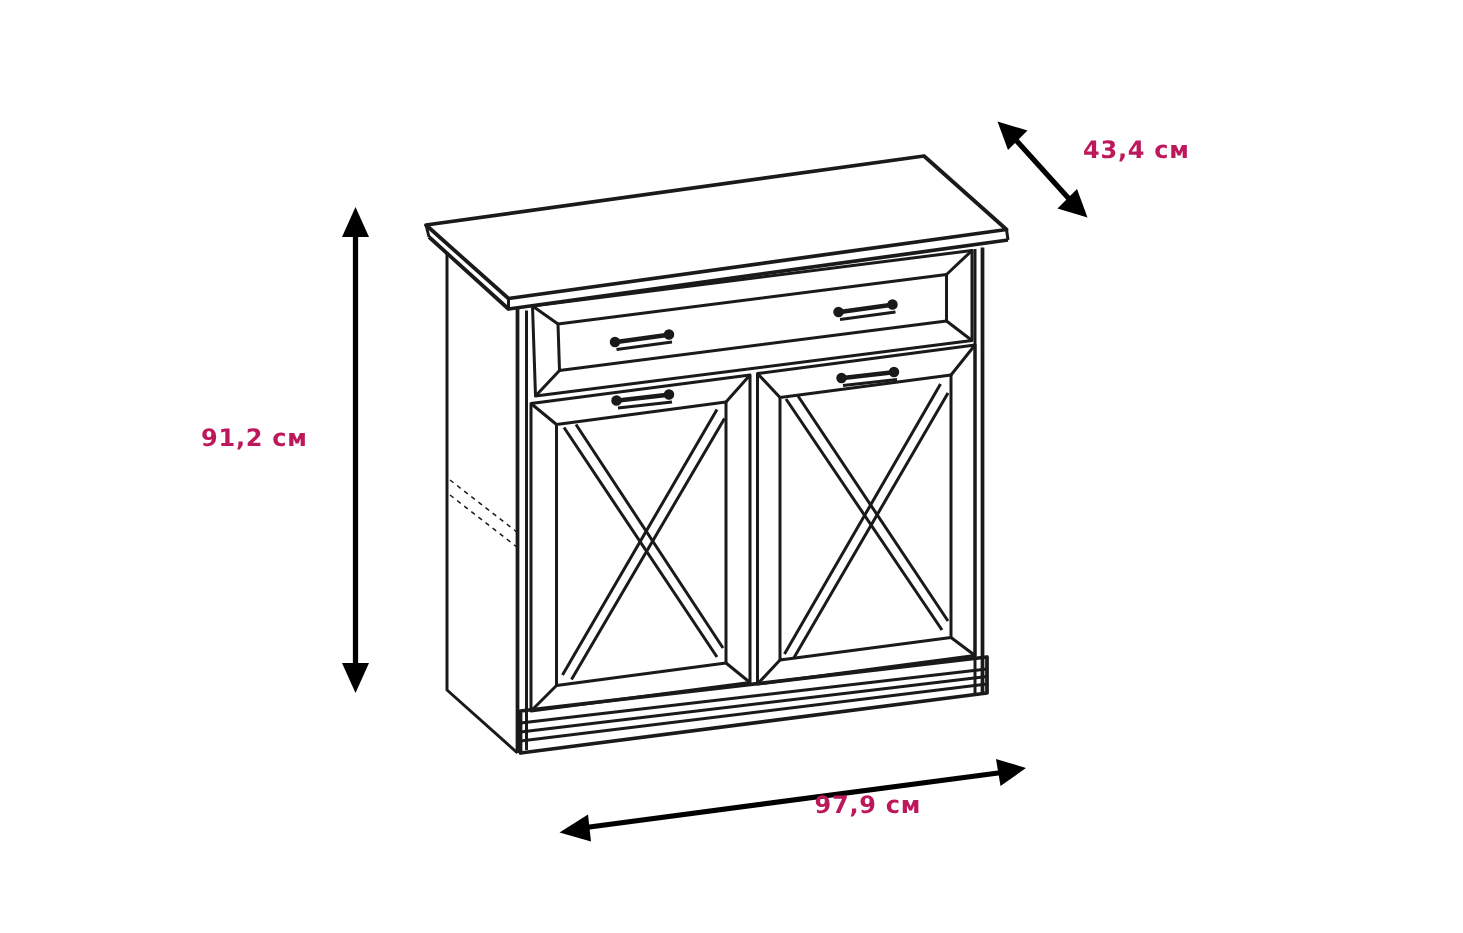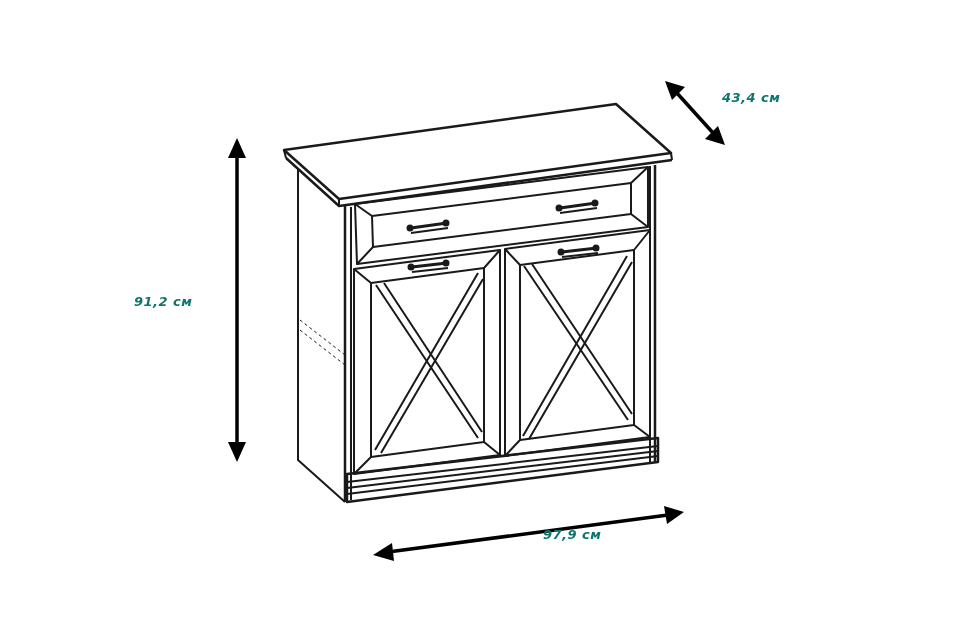--- a/index.html
+++ b/index.html
@@ -2,25 +2,24 @@
 <html><head>
 <meta charset="utf-8">
 <style>
   html, body { margin:0; padding:0; background:#ffffff; }
   body { width:975px; height:622px; position:relative; overflow:hidden; }
   svg { position:absolute; left:0; top:0; }
   .dim-label {
     position:absolute;
     font-family:"DejaVu Sans", sans-serif;
     font-weight:bold;
-    font-size:13px;
-    color:#0f766e;
+    font-size:16px;
+    color:#be185d;
     letter-spacing:0.5px;
     white-space:nowrap;
-    font-style:italic;
   }
 </style>
 </head>
 <body>
 
 <svg width="975" height="622" viewBox="0 0 975 622">
   <defs>
     <marker id="ah" markerWidth="10" markerHeight="10" refX="7" refY="5" orient="auto-start-reverse" markerUnits="userSpaceOnUse">
       <path d="M0,0 L10,5 L0,10 Z" fill="#000"></path>
     </marker>
@@ -115,14 +114,14 @@
     <g>
       <path d="M347,474 L658,438 L658,462 L347,502 Z" stroke-width="2.5"></path>
       <path d="M347,482 L658,446"></path>
       <path d="M347,488 L658,451"></path>
       <path d="M347,494 L658,456"></path>
     </g>
   </g>
 </svg>
 
 <div class="dim-label" style="left:722px; top:90px;">43,4 см</div>
-<div class="dim-label" style="left:134px; top:294px;">91,2 см</div>
+<div class="dim-label" style="left:134px; top:282px;">91,2 см</div>
 <div class="dim-label" style="left:543px; top:527px;">97,9 см</div>
 
 </body></html>

